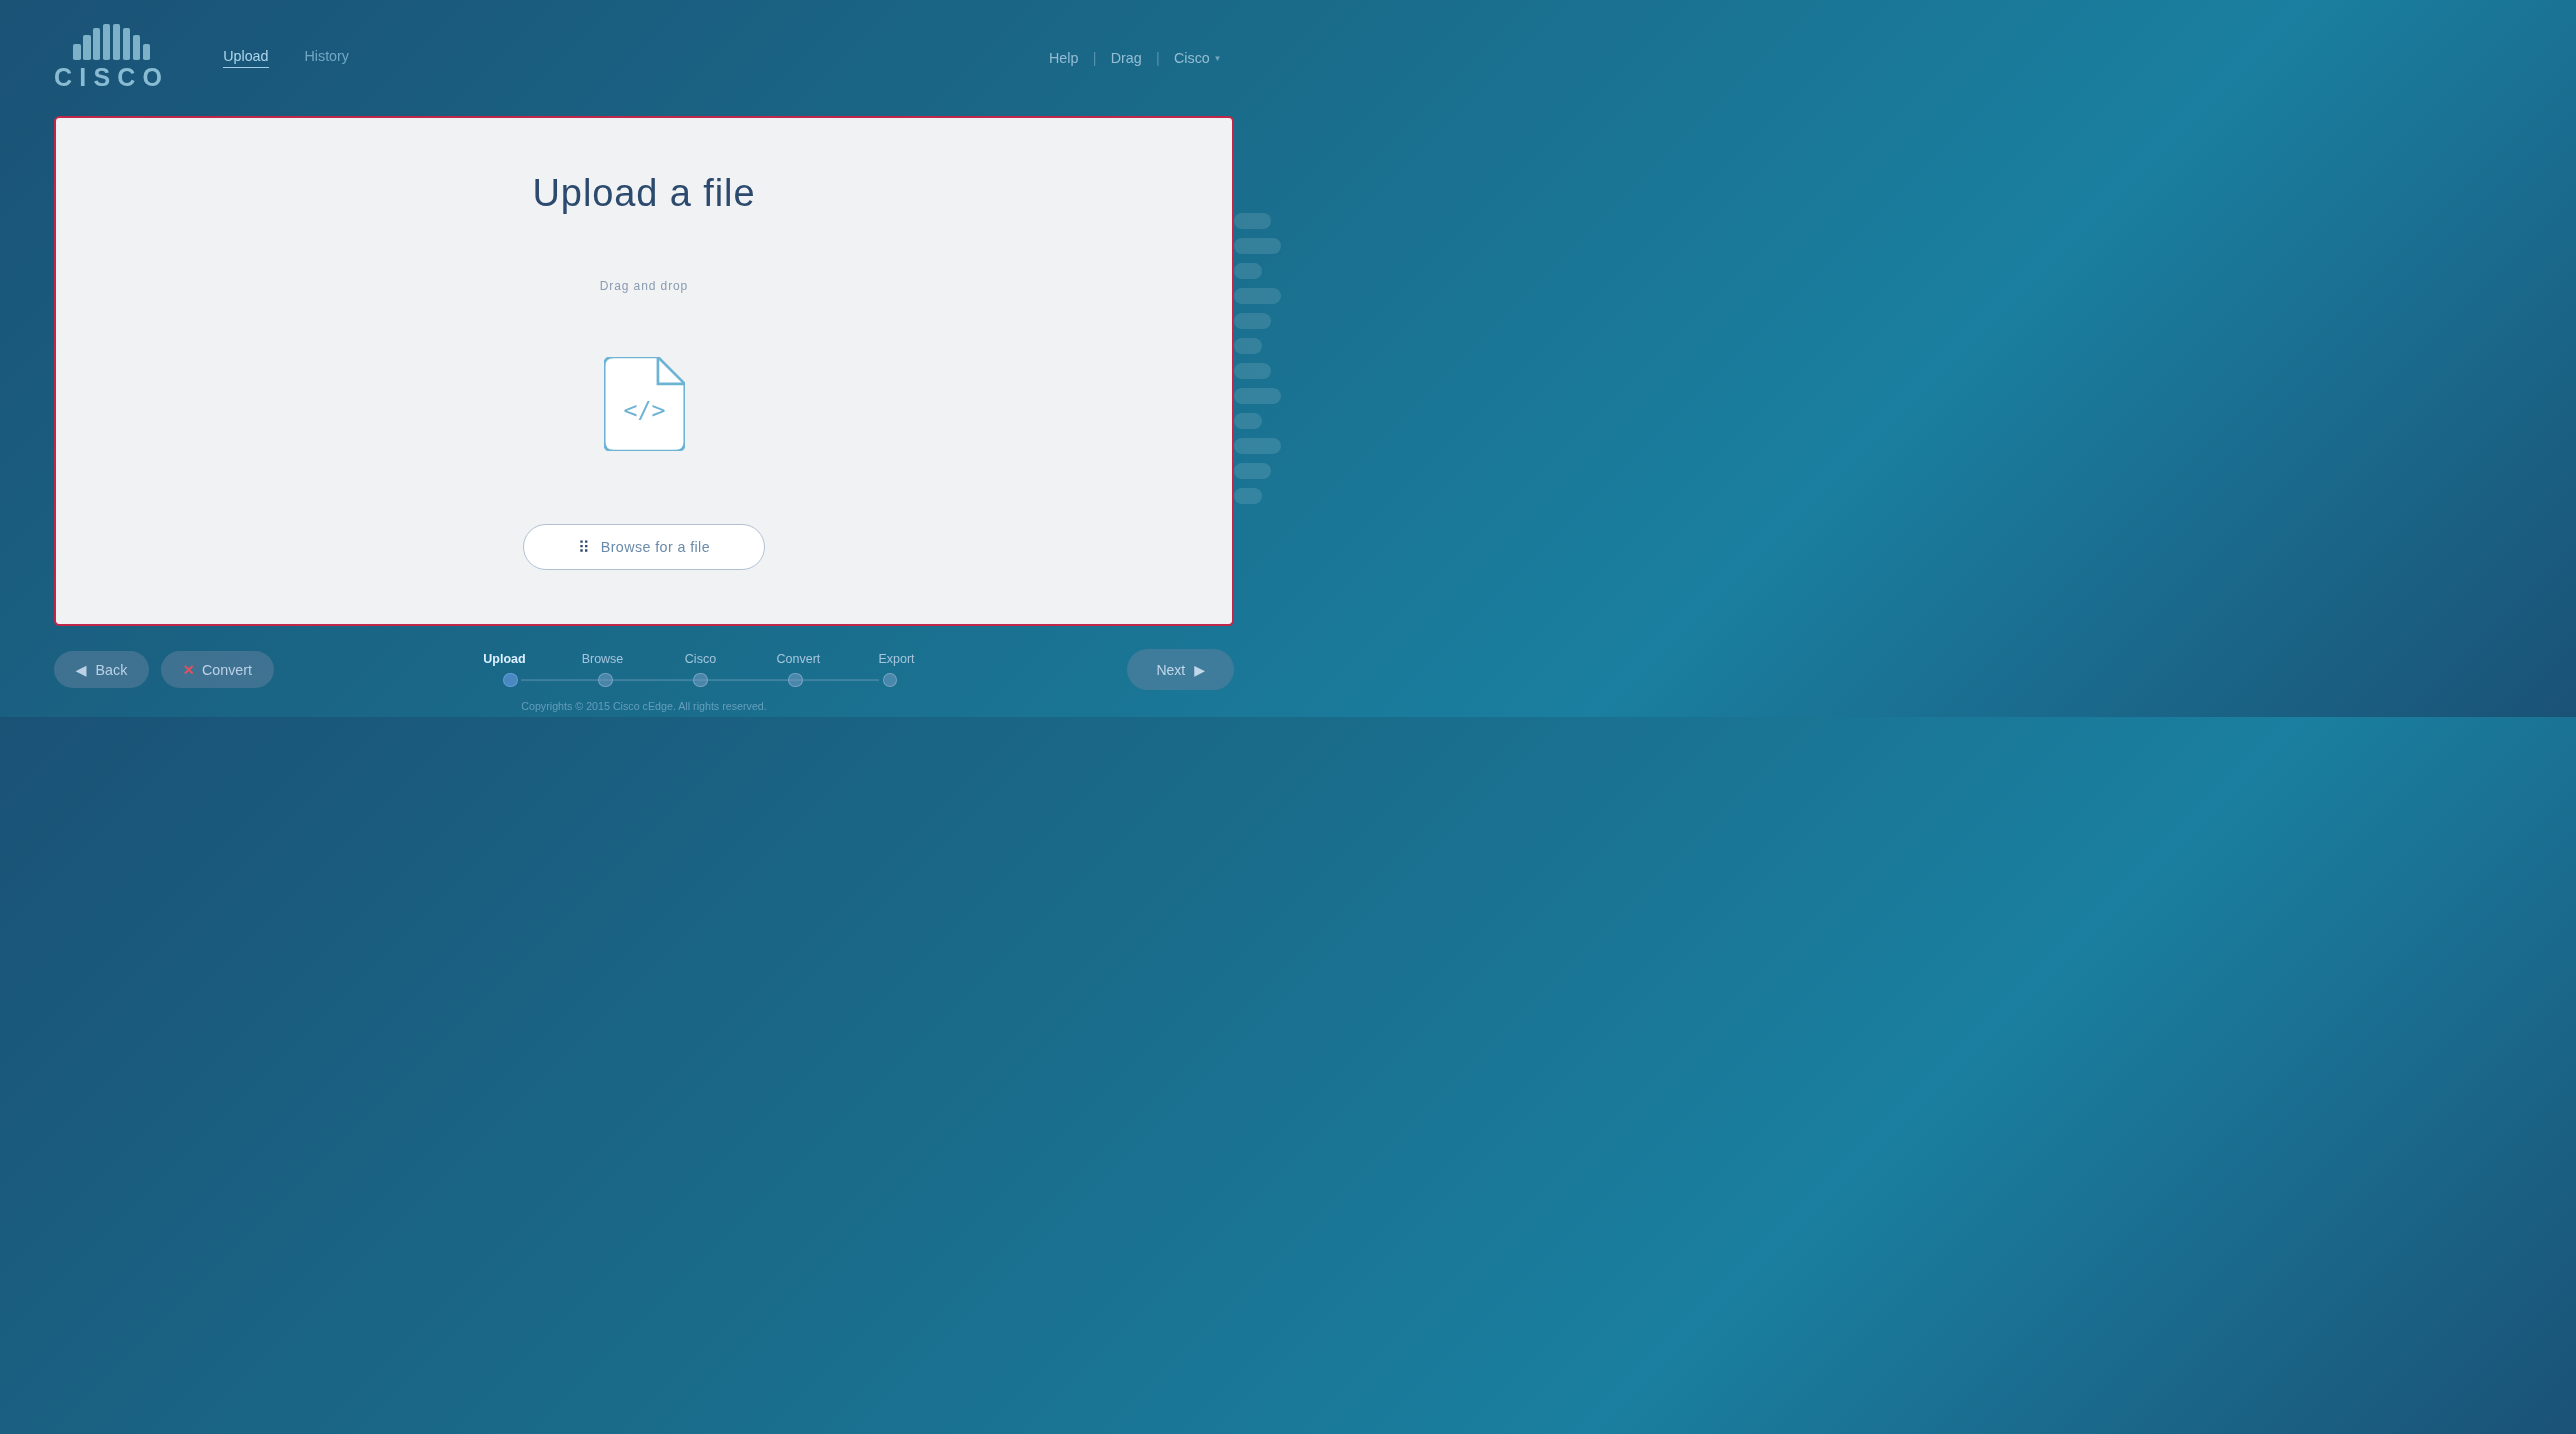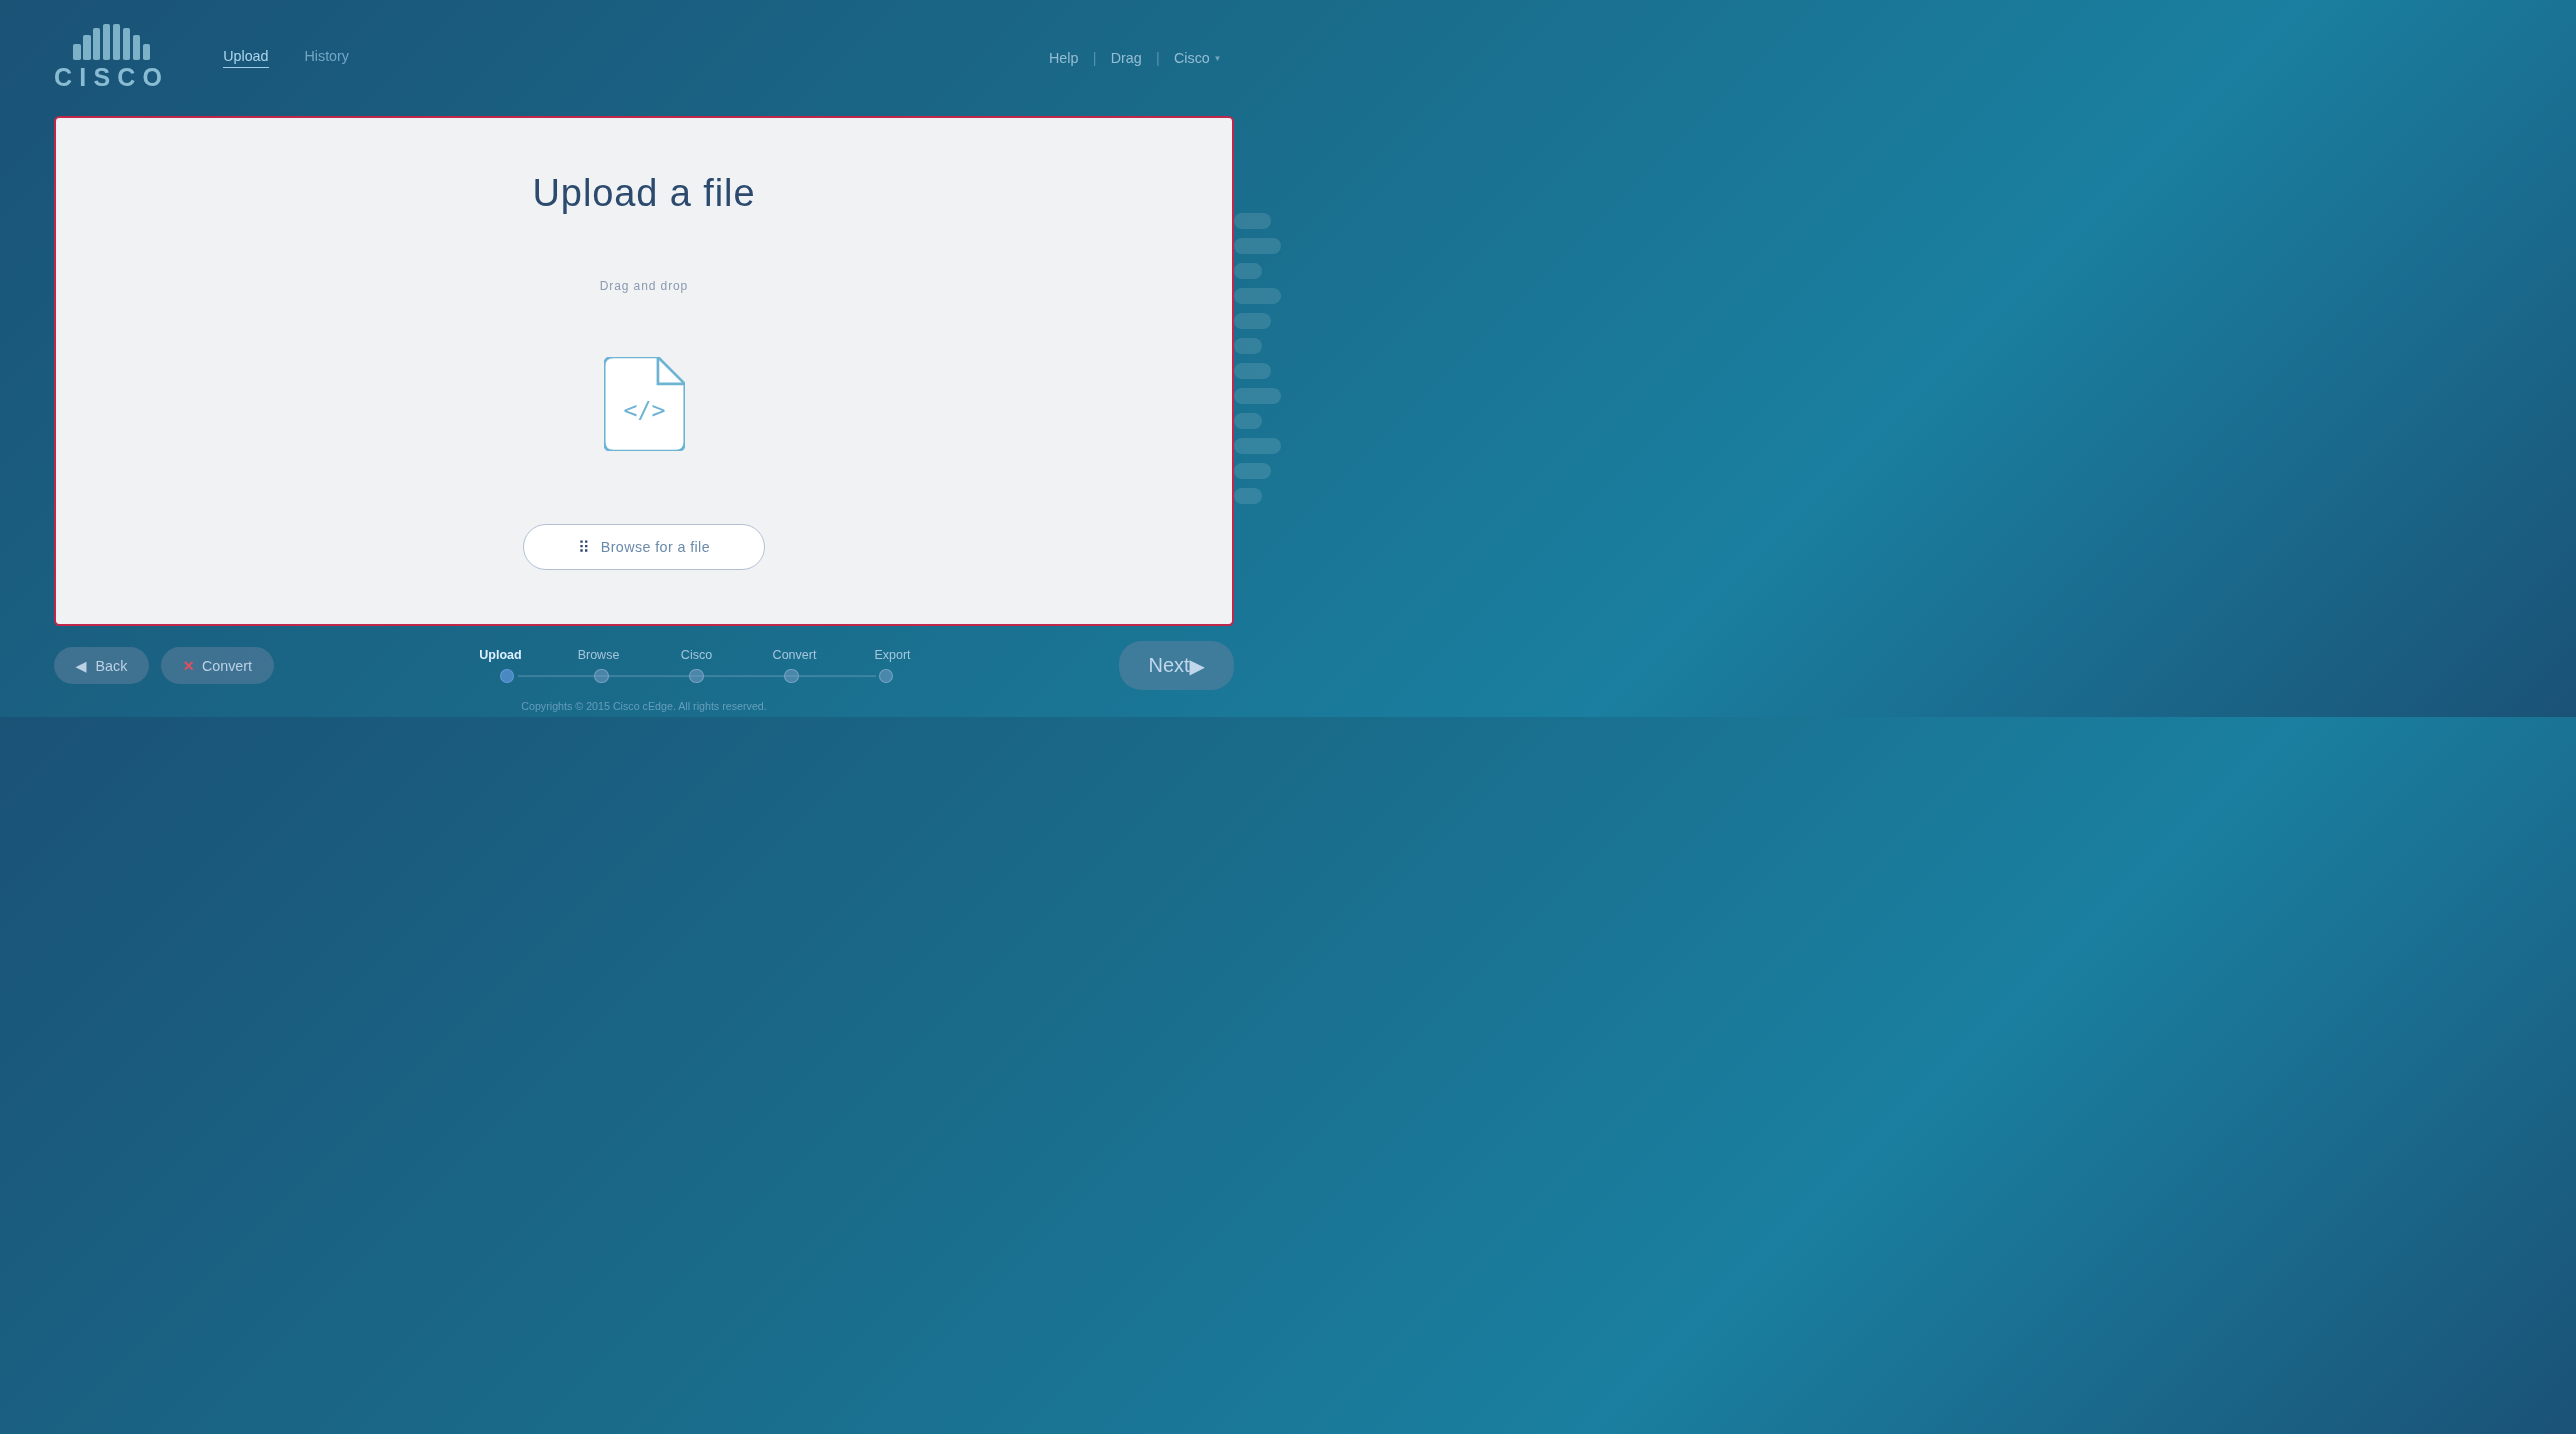--- a/index.html
+++ b/index.html
@@ -304,27 +304,27 @@
     }
 
     .step-dot.active {
       background: rgba(80,140,200,0.9);
       border-color: rgba(100,160,220,0.9);
     }
 
     .btn-next {
       display: flex;
       align-items: center;
-      gap: 0;
+      gap: 9px;
       padding: 12.5px 29px;
       background: rgba(100,130,160,0.5);
       border: none;
       border-radius: 22.4px;
       color: rgba(200,220,240,0.95);
-      font-size: 20px;
+      font-size: 14px;
       cursor: pointer;
       font-weight: 500;
     }
 
     
     .footer {
       position: absolute;
       bottom: 5.4px;
       left: 0;
       right: 0;

